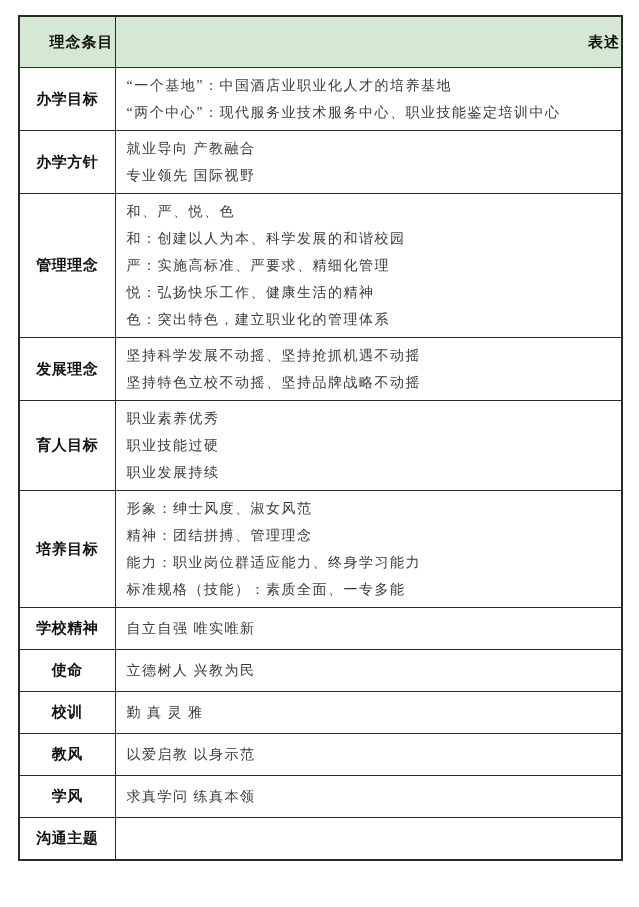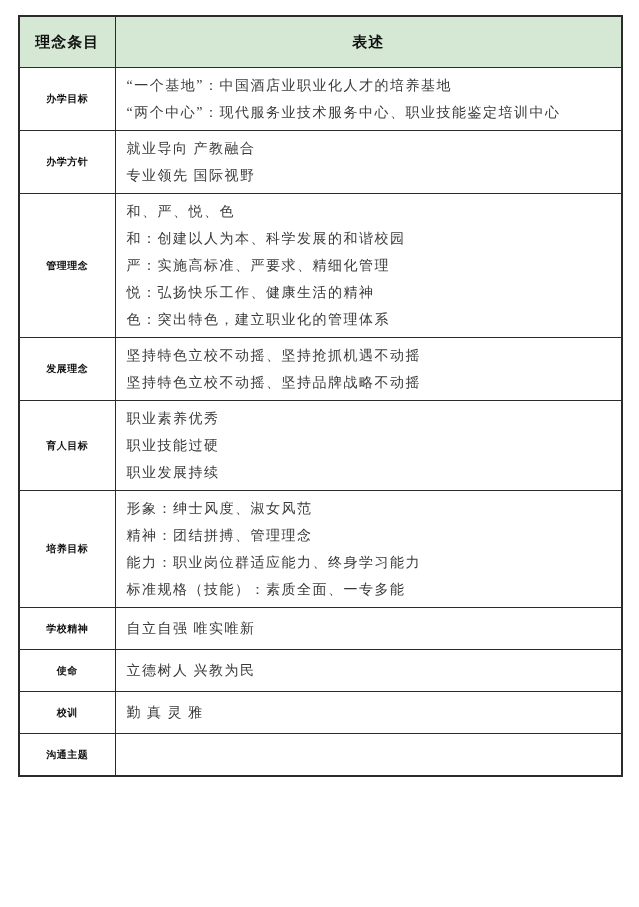--- a/index.html
+++ b/index.html
@@ -30,27 +30,27 @@
     vertical-align: middle;
   }
   col.c-label { width: 96px; }
   col.c-content { width: 507px; }
   th.header-cell {
     background: var(--header-bg, #d5e8d4);
     color: #111111;
     font-size: 15px;
     font-weight: bold;
     height: 48px;
-    text-align: center;
+    text-align: right;
     letter-spacing: 1px;
     font-family: "Liberation Sans", sans-serif;
   }
   td.label-cell {
     color: #111111;
-    font-size: 10px;
+    font-size: 15px;
     font-weight: bold;
     text-align: center;
     letter-spacing: 0.5px;
     padding: 4px 12px;
     font-family: "Liberation Sans", sans-serif;
   }
   td.content-cell {
     color: #3a3a3a;
     font-size: 14px;
     font-weight: normal;
@@ -101,21 +101,21 @@
             <div class="line">和、严、悦、色</div>
             <div class="line">和：创建以人为本、科学发展的和谐校园</div>
             <div class="line">严：实施高标准、严要求、精细化管理</div>
             <div class="line">悦：弘扬快乐工作、健康生活的精神</div>
             <div class="line">色：突出特色，建立职业化的管理体系</div>
           </td>
         </tr>
         <tr>
           <td class="label-cell">发展理念</td>
           <td class="content-cell">
-            <div class="line">坚持特色立校不动摇、坚持抢抓机遇不动摇</div>
+            <div class="line">坚持科学发展不动摇、坚持抢抓机遇不动摇</div>
             <div class="line">坚持特色立校不动摇、坚持品牌战略不动摇</div>
           </td>
         </tr>
         <tr>
           <td class="label-cell">育人目标</td>
           <td class="content-cell">
             <div class="line">职业素养优秀</div>
             <div class="line">职业技能过硬</div>
             <div class="line">职业发展持续</div>
           </td>
@@ -141,18 +141,30 @@
             <div class="line">立德树人 兴教为民</div>
           </td>
         </tr>
         <tr class="single-line">
           <td class="label-cell">校训</td>
           <td class="content-cell">
             <div class="line">勤 真 灵 雅</div>
           </td>
         </tr>
         <tr class="single-line">
+          <td class="label-cell">教风</td>
+          <td class="content-cell">
+            <div class="line">以爱启教 以身示范</div>
+          </td>
+        </tr>
+        <tr class="single-line">
+          <td class="label-cell">学风</td>
+          <td class="content-cell">
+            <div class="line">求真学问 练真本领</div>
+          </td>
+        </tr>
+        <tr class="single-line">
           <td class="label-cell">沟通主题</td>
           <td class="content-cell"></td>
         </tr>
       </tbody>
   </table>
 </div>
 
 </body></html>

